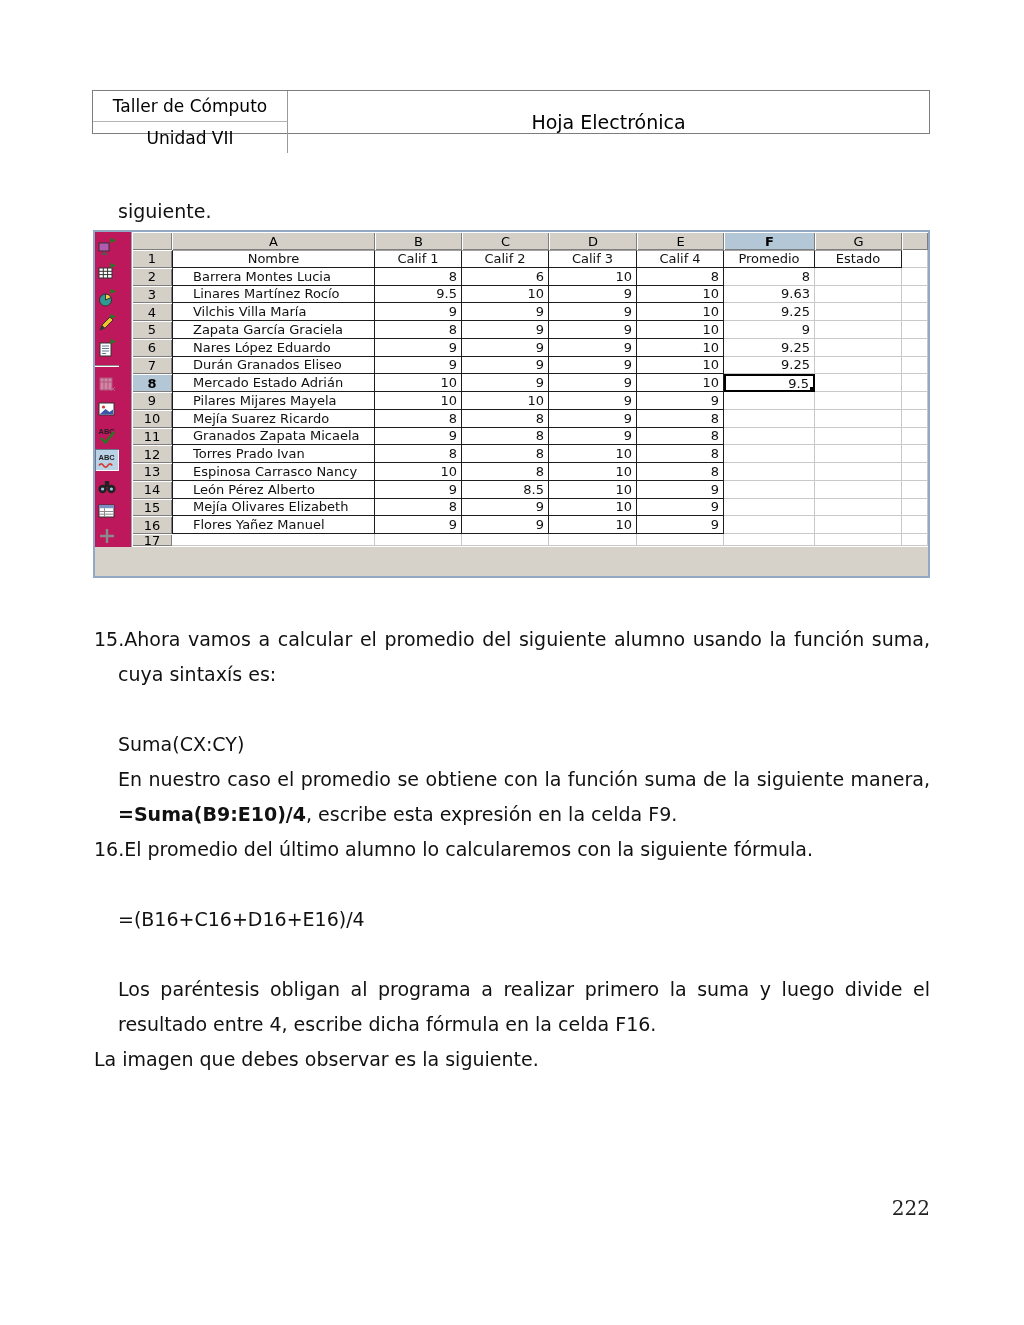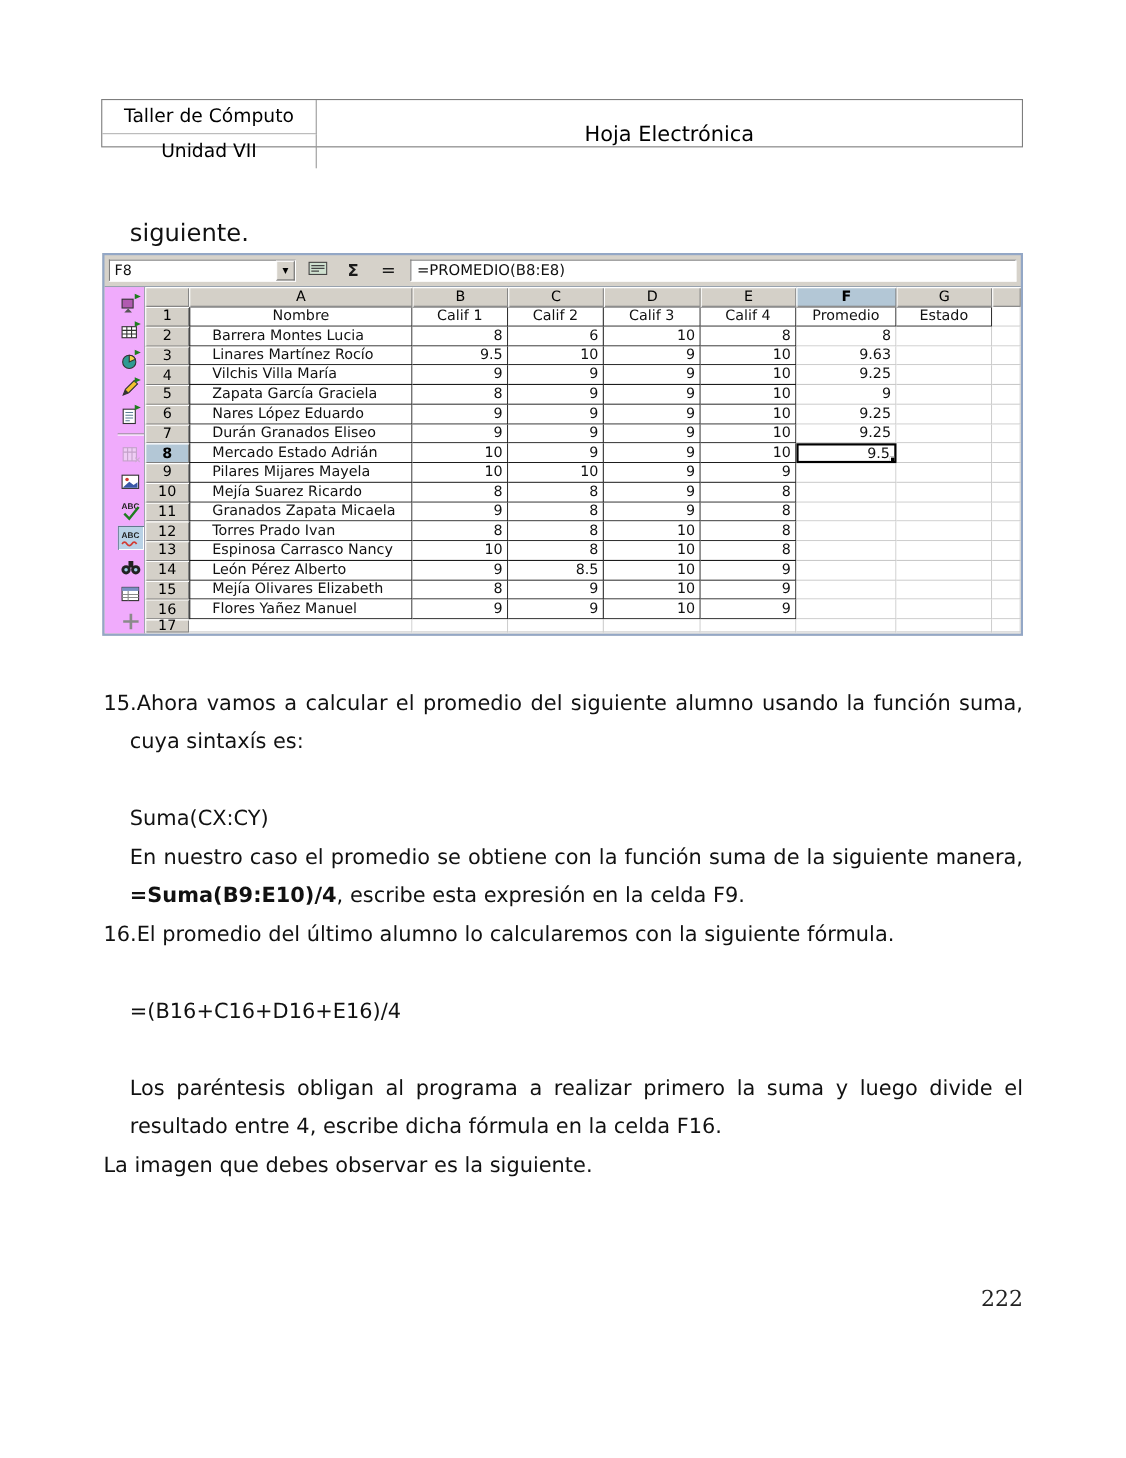--- a/index.html
+++ b/index.html
@@ -14,21 +14,21 @@
     position:absolute; left:92px; top:90px; width:838px; height:44px;
     border:1px solid #7d7d7d; display:grid; grid-template-columns:195px 1fr;
     grid-template-rows:31px 31px; background:#fff;
   }
   .doc-header .hcell { display:flex; align-items:center; justify-content:center;
     font-size:17px; color:#000; }
   .doc-header .hc-course { border-right:1px solid #9a9a9a; border-bottom:1px solid #b5b5b5; }
   .doc-header .hc-unit   { border-right:1px solid #9a9a9a; }
   .doc-header .hc-title  { grid-column:2; grid-row:1 / span 2; font-size:19px; }
 
-  .intro { position:absolute; left:118px; top:200px; font-size:22px; }
+  .intro { position:absolute; left:118px; top:200px; font-size:19px; }
 
   
   .shot {
     position:absolute; left:93px; top:230px; width:837px; height:348px;
     border:2px solid #93a7c6; background:#d6d2ca; overflow:hidden;
   }
   .fbar { height:29px; display:flex; align-items:center; padding:0 4px; gap:8px;
     border-bottom:1px solid #98a2ae; }
   .namebox { width:170px; height:20px; background:#fff; display:flex; align-items:center;
     border:1px solid; border-color:#7e7e7e #fff #fff #7e7e7e; font-size:13px; }
@@ -37,22 +37,22 @@
     justify-content:center; font-size:7px; color:#000;
     border:1px solid; border-color:#fff #6f6f6f #6f6f6f #fff; }
   .fb-icon { width:24px; text-align:center; font-size:15px; color:#1a1a1a; line-height:20px; }
   .fb-sigma { font-size:15px; font-weight:bold; }
   .fb-eq { font-size:16px; }
   .formula-input { flex:1; height:20px; background:#fff; font-size:13.5px;
     border:1px solid; border-color:#7e7e7e #fff #fff #7e7e7e;
     display:flex; align-items:center; padding-left:5px; }
 
   .ss-main { display:flex; height:315px; }
-  .tbar { width:43px; background:#f0abfc; border-right:1px solid #9aa0a8;
-    display:flex; flex-direction:column; align-items:flex-end; padding-top:4px;
+  .tbar { width:43px; background:#be185d; border-right:1px solid #9aa0a8;
+    display:flex; flex-direction:column; align-items:flex-start; padding-top:4px;
     gap:4px; overflow:hidden; }
   .tb-icon { width:24px; height:24px; display:flex; align-items:center; justify-content:center; }
   .tb-icon.active { background:#b9d2e6; box-shadow:inset 1px 1px 0 #64788e, inset -1px -1px 0 #fff; }
   .tb-icon.gray { opacity:.5; filter:grayscale(1); }
   .tb-div { width:24px; height:2px; border-top:1px solid #8a8a8a; border-bottom:1px solid #fff; margin:2px 0; }
 
   .sheet-grid { display:grid; background:#fff; width:796px; }
   .c { overflow:hidden; white-space:nowrap; font-size:13px; display:flex; align-items:center; }
   .hdr { background:#d4d0c8; justify-content:center; color:#000;
     box-shadow:inset 1px 1px 0 #ffffff, inset -1px -1px 0 #7e7e7e; font-size:13px; }
@@ -71,50 +71,35 @@
   
   .content { position:absolute; left:0; top:622px; width:1024px; padding:0 94px;
     font-size:19px; line-height:35px; }
   .content p { text-align:justify; }
   .li { padding-left:24px; text-indent:-24px; }
   .ind { margin-left:24px; }
   .mt { margin-top:35px; }
   .code { text-align:left; }
   b { font-weight:bold; }
 
-  .page-number { position:absolute; right:94px; top:1168px; font-family:"DejaVu Serif", serif;
+  .page-number { position:absolute; right:94px; top:1196px; font-family:"DejaVu Serif", serif;
     font-size:20px; color:#222; }
 </style>
 </head>
 <body>
 
 <div class="doc-header">
   <div class="hcell hc-course">Taller de Cómputo</div>
   <div class="hcell hc-title">Hoja Electrónica</div>
   <div class="hcell hc-unit">Unidad VII</div>
 </div>
 
 <div class="intro">siguiente.</div>
 
 <div class="shot">
-  <div class="fbar">
-    <div class="namebox">
-      <span class="nb-val">F8</span>
-      <span class="nb-btn">▼</span>
-    </div>
-    <span class="fb-icon">
-      <svg width="18" height="14" viewBox="0 0 18 14">
-          <rect x="1" y="1.5" width="16" height="11" fill="#cfe0cf" stroke="#444"></rect>
-          <path d="M3 4.5 H15 M3 7 H15 M3 9.5 H10" stroke="#444" fill="none"></path>
-        </svg>
-    </span>
-    <span class="fb-icon fb-sigma">Σ</span>
-    <span class="fb-icon fb-eq">=</span>
-    <div class="formula-input">=PROMEDIO(B8:E8)</div>
-  </div>
   <div class="ss-main">
     <div class="tbar">
         <span class="tb-icon">
           <svg width="20" height="20" viewBox="0 0 20 20">
             <rect x="2" y="6" width="10" height="8" fill="#b05ab0" stroke="#333"></rect>
             <path d="M4 18 L11 18 L7.5 14.5 Z" fill="#555"></path>
             <path d="M13.5 1 L19 3.5 L13.5 6 Z" fill="#1e7d1e"></path>
           </svg>
         </span>
         <span class="tb-icon">

